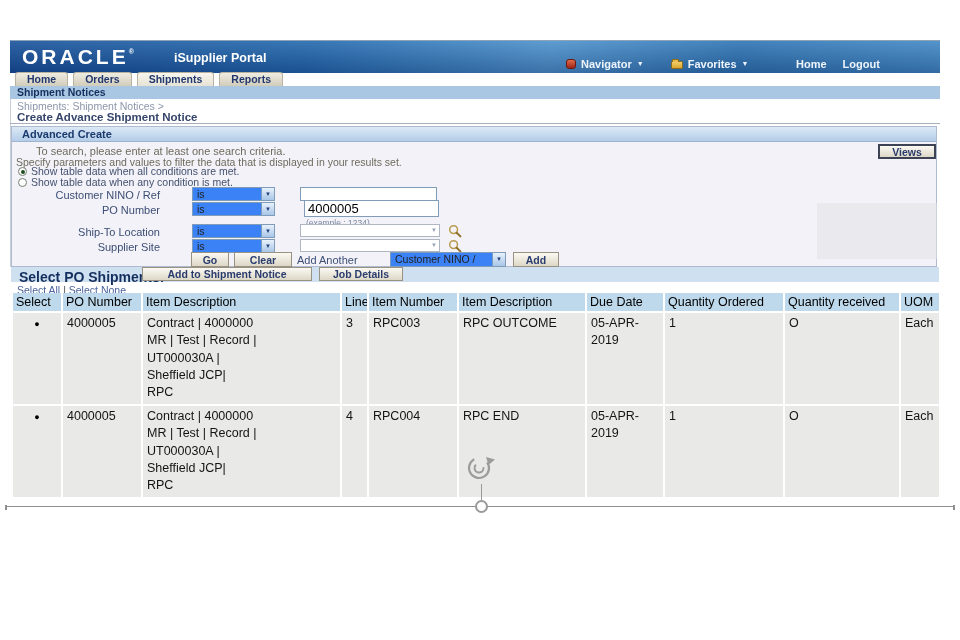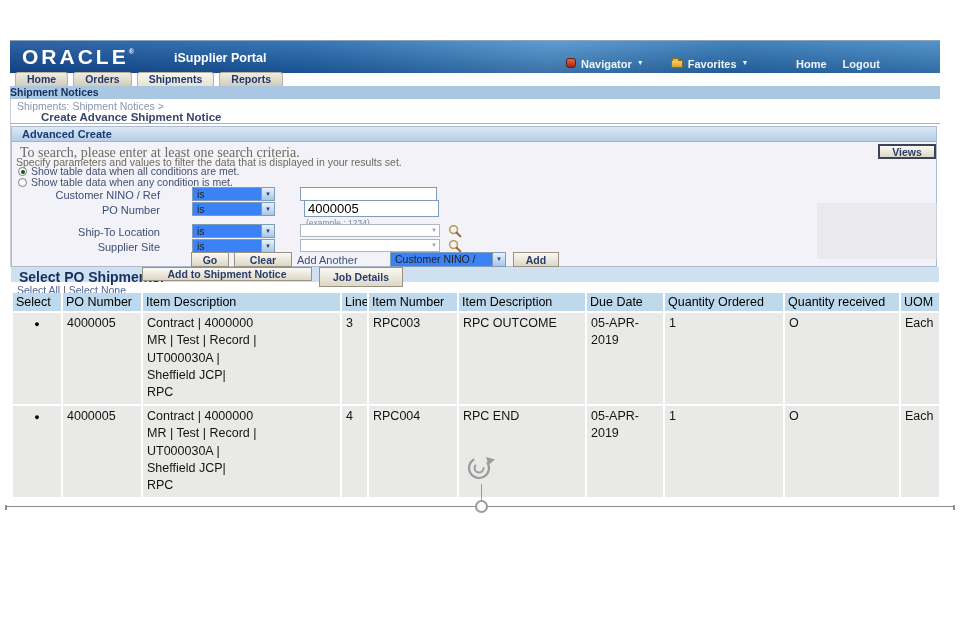--- a/index.html
+++ b/index.html
@@ -8,49 +8,49 @@
   .window { position:absolute; left:10px; top:40px; width:930px; height:470px; }
 
   
   .brandbar { position:absolute; left:0; top:0; width:930px; height:33px;
     background-image:linear-gradient(rgba(255,255,255,.10), rgba(0,0,40,.22)),
       linear-gradient(100deg,#17529b 0%, #2268ad 32%, #4c92cc 58%, #2d74b3 78%, #4189c6 100%);
     border-top:1px solid #8fa3b8; }
   .logo { position:absolute; left:12px; top:4px; color:#fff; font-size:21px; font-weight:bold; letter-spacing:3px; }
   .logo sup { font-size:7px; letter-spacing:0; vertical-align:10px; }
   .app-title { position:absolute; left:164px; top:10px; color:#fff; font-size:12.5px; font-weight:bold; }
-  .topnav { position:absolute; left:556px; top:17px; display:flex; gap:5px; color:#eef4fb; font-size:11px; font-weight:bold; }
+  .topnav { position:absolute; left:556px; top:17px; display:flex; align-items:center; gap:5px; color:#eef4fb; font-size:11px; font-weight:bold; }
   .nav-blob { width:10px; height:10px; border-radius:3px; background:linear-gradient(#e06a4a,#9c2618); border:1px solid #6e180d; }
   .folder { width:12px; height:8px; background:linear-gradient(#f2cd6a,#d9a62e); border:1px solid #8a6d1f; border-radius:1px; position:relative; margin-top:2px; }
   .folder::before { content:''; position:absolute; top:-3px; left:0; width:5px; height:2px; background:#e8bb4a; border:1px solid #8a6d1f; border-bottom:none; }
   .caret { font-size:7px; line-height:10px; }
   .gap-left { margin-left:22px; }
   .homelogout { position:absolute; left:786px; top:17px; display:flex; gap:16px; color:#eef4fb; font-size:11px; font-weight:bold; }
 
   
   .tabrow { position:absolute; left:5px; top:32px; display:flex; gap:5px; }
   .tab { height:14px; line-height:13px; padding:0 11px; font-size:10.5px; font-weight:bold; color:#21386e;
     background:linear-gradient(#efece2,#d2ccba); border:1px solid #b9b2a0; border-bottom:none; border-radius:3px 3px 0 0; }
   .tab.active { background:linear-gradient(#f8f6ee,#e6e2d4); }
 
   .subtab-band { position:absolute; left:0; top:46px; width:930px; height:13px; background:#a9c7e2;
-    font-size:10.5px; font-weight:bold; color:#14305e; line-height:13px; }
+    font-size:10.5px; font-weight:bold; color:#14305e; line-height:13px; padding-left:7px; }
 
   .left-edge { position:absolute; left:0; top:59px; height:168px; width:1px; background:#c9ced9; }
 
   .breadcrumb { position:absolute; left:7px; top:60px; font-size:10.5px; color:#8c96aa; }
-  .page-title { position:absolute; left:7px; top:71px; font-size:11.5px; font-weight:bold; color:#36456b;margin-left:24px; }
+  .page-title { position:absolute; left:7px; top:71px; font-size:11.5px; font-weight:bold; color:#36456b; }
   .title-rule { position:absolute; left:0; top:83px; width:930px; border-top:1px solid #a8b0c0; }
 
   
   .panel { position:absolute; left:1px; top:86px; width:926px; height:141px; border:1px solid #aebacd; background:#f2f2f8; }
   .panel-header { height:15px; background:linear-gradient(#dce9f6,#b4cde8); border-bottom:1px solid #9fb4cf;
     font-size:11px; font-weight:bold; color:#1b3a6e; line-height:15px; padding-left:10px; }
   .panel-body { position:relative; height:125px; }
-  .instr1 { position:absolute; left:8px; top:3px;  font-size:14px; color:#6f6b5e;font-family:Liberation Serif, serif; }
+  .instr1 { position:absolute; left:24px; top:3px;  font-size:11px; color:#6f6b5e; }
   .instr2 { position:absolute; left:4px;  top:14px; font-size:10.5px; color:#6f6b5e; }
   .radio-row { position:absolute; display:flex; align-items:center; gap:4px; font-size:10.5px; color:#44516f; }
   .radio { width:9px; height:9px; border:1px solid #72806f; border-radius:50%; background:#fff; position:relative; flex:0 0 auto; }
   .radio.selected::after { content:''; position:absolute; left:2px; top:2px; width:4px; height:4px; border-radius:50%; background:#1e4d22; }
   .f-label { position:absolute; left:0; width:148px; text-align:right; font-size:11px; color:#3d4e75; }
   .opsel { position:absolute; left:180px; width:83px; height:14px; background:#3b82f6; border:1px solid #7f9db9; display:flex; }
   .opsel-text { flex:1; font-size:10.5px; line-height:12px; padding-left:4px; color:#222; }
   .opsel-arrow { width:13px; background:linear-gradient(#e8f1fb,#a8c6e8); border-left:1px solid #7f9db9; color:#23427c; font-size:6px; text-align:center; line-height:12px; }
   .txt { position:absolute; background:#fff; border:1px solid #7f9db9; font-family:"Liberation Sans",sans-serif; font-size:11px; padding:0 3px; }
   .lov { position:absolute; background:#fff; border:1px solid #aeb6c2; height:13px; width:140px; display:flex; justify-content:flex-end; }
@@ -196,21 +196,21 @@
         <span class="opsel-text" style="line-height:13px;">Customer NINO / Ref</span>
         <span class="opsel-arrow" style="line-height:13px;">▼</span>
       </div>
       <button class="btn abs" style="left:501px; top:110px; width:46px;">Add</button>
     </div>
   </div>
 
   <div class="action-band">
     <span class="action-label">Select PO Shipments:</span>
     <button class="btn abs" style="left:131px; top:0px; width:170px; height:14px; line-height:11px;">Add to Shipment Notice</button>
-    <button class="btn abs" style="left:308px; top:0px; width:84px; height:20px; line-height:11px;">Job Details</button>
+    <button class="btn abs" style="left:308px; top:0px; width:84px; height:14px; line-height:11px;">Job Details</button>
   </div>
 
   <div class="links-row">
     <a href="#">Select All</a>
     <span>|</span>
     <a href="#">Select None</a>
   </div>
 
   <div class="grid">
     <div class="hcell">Select</div>

